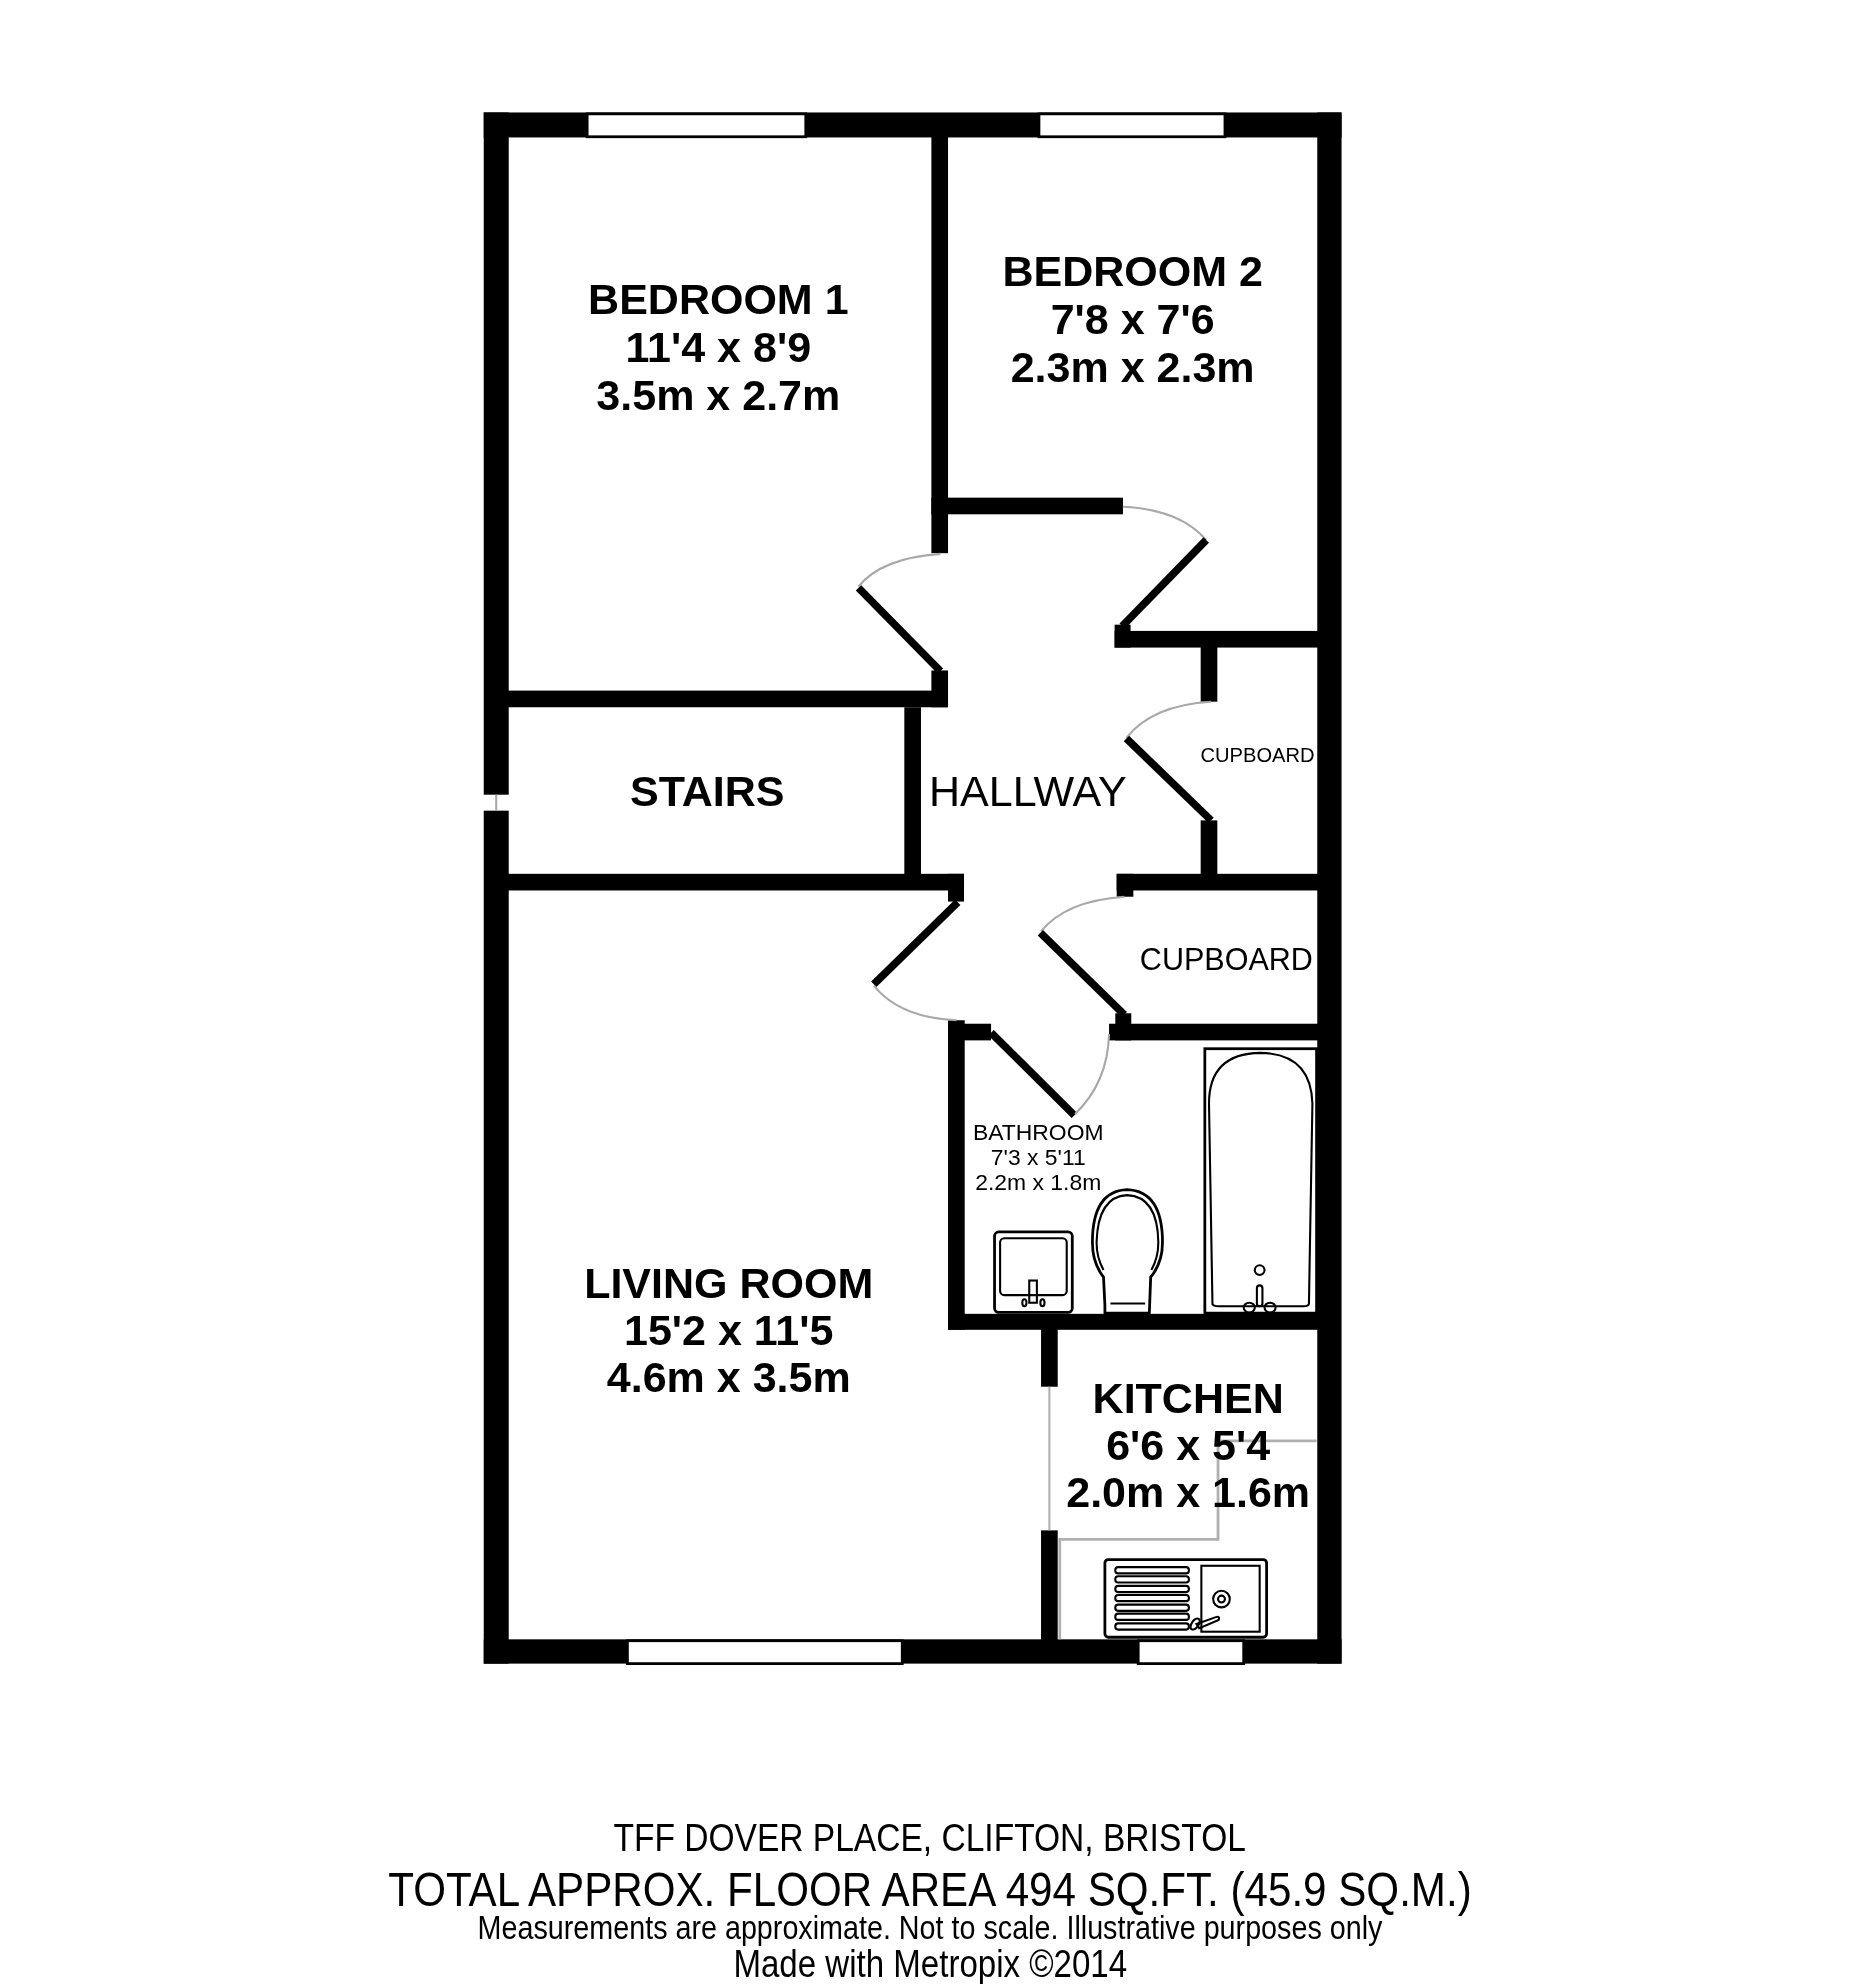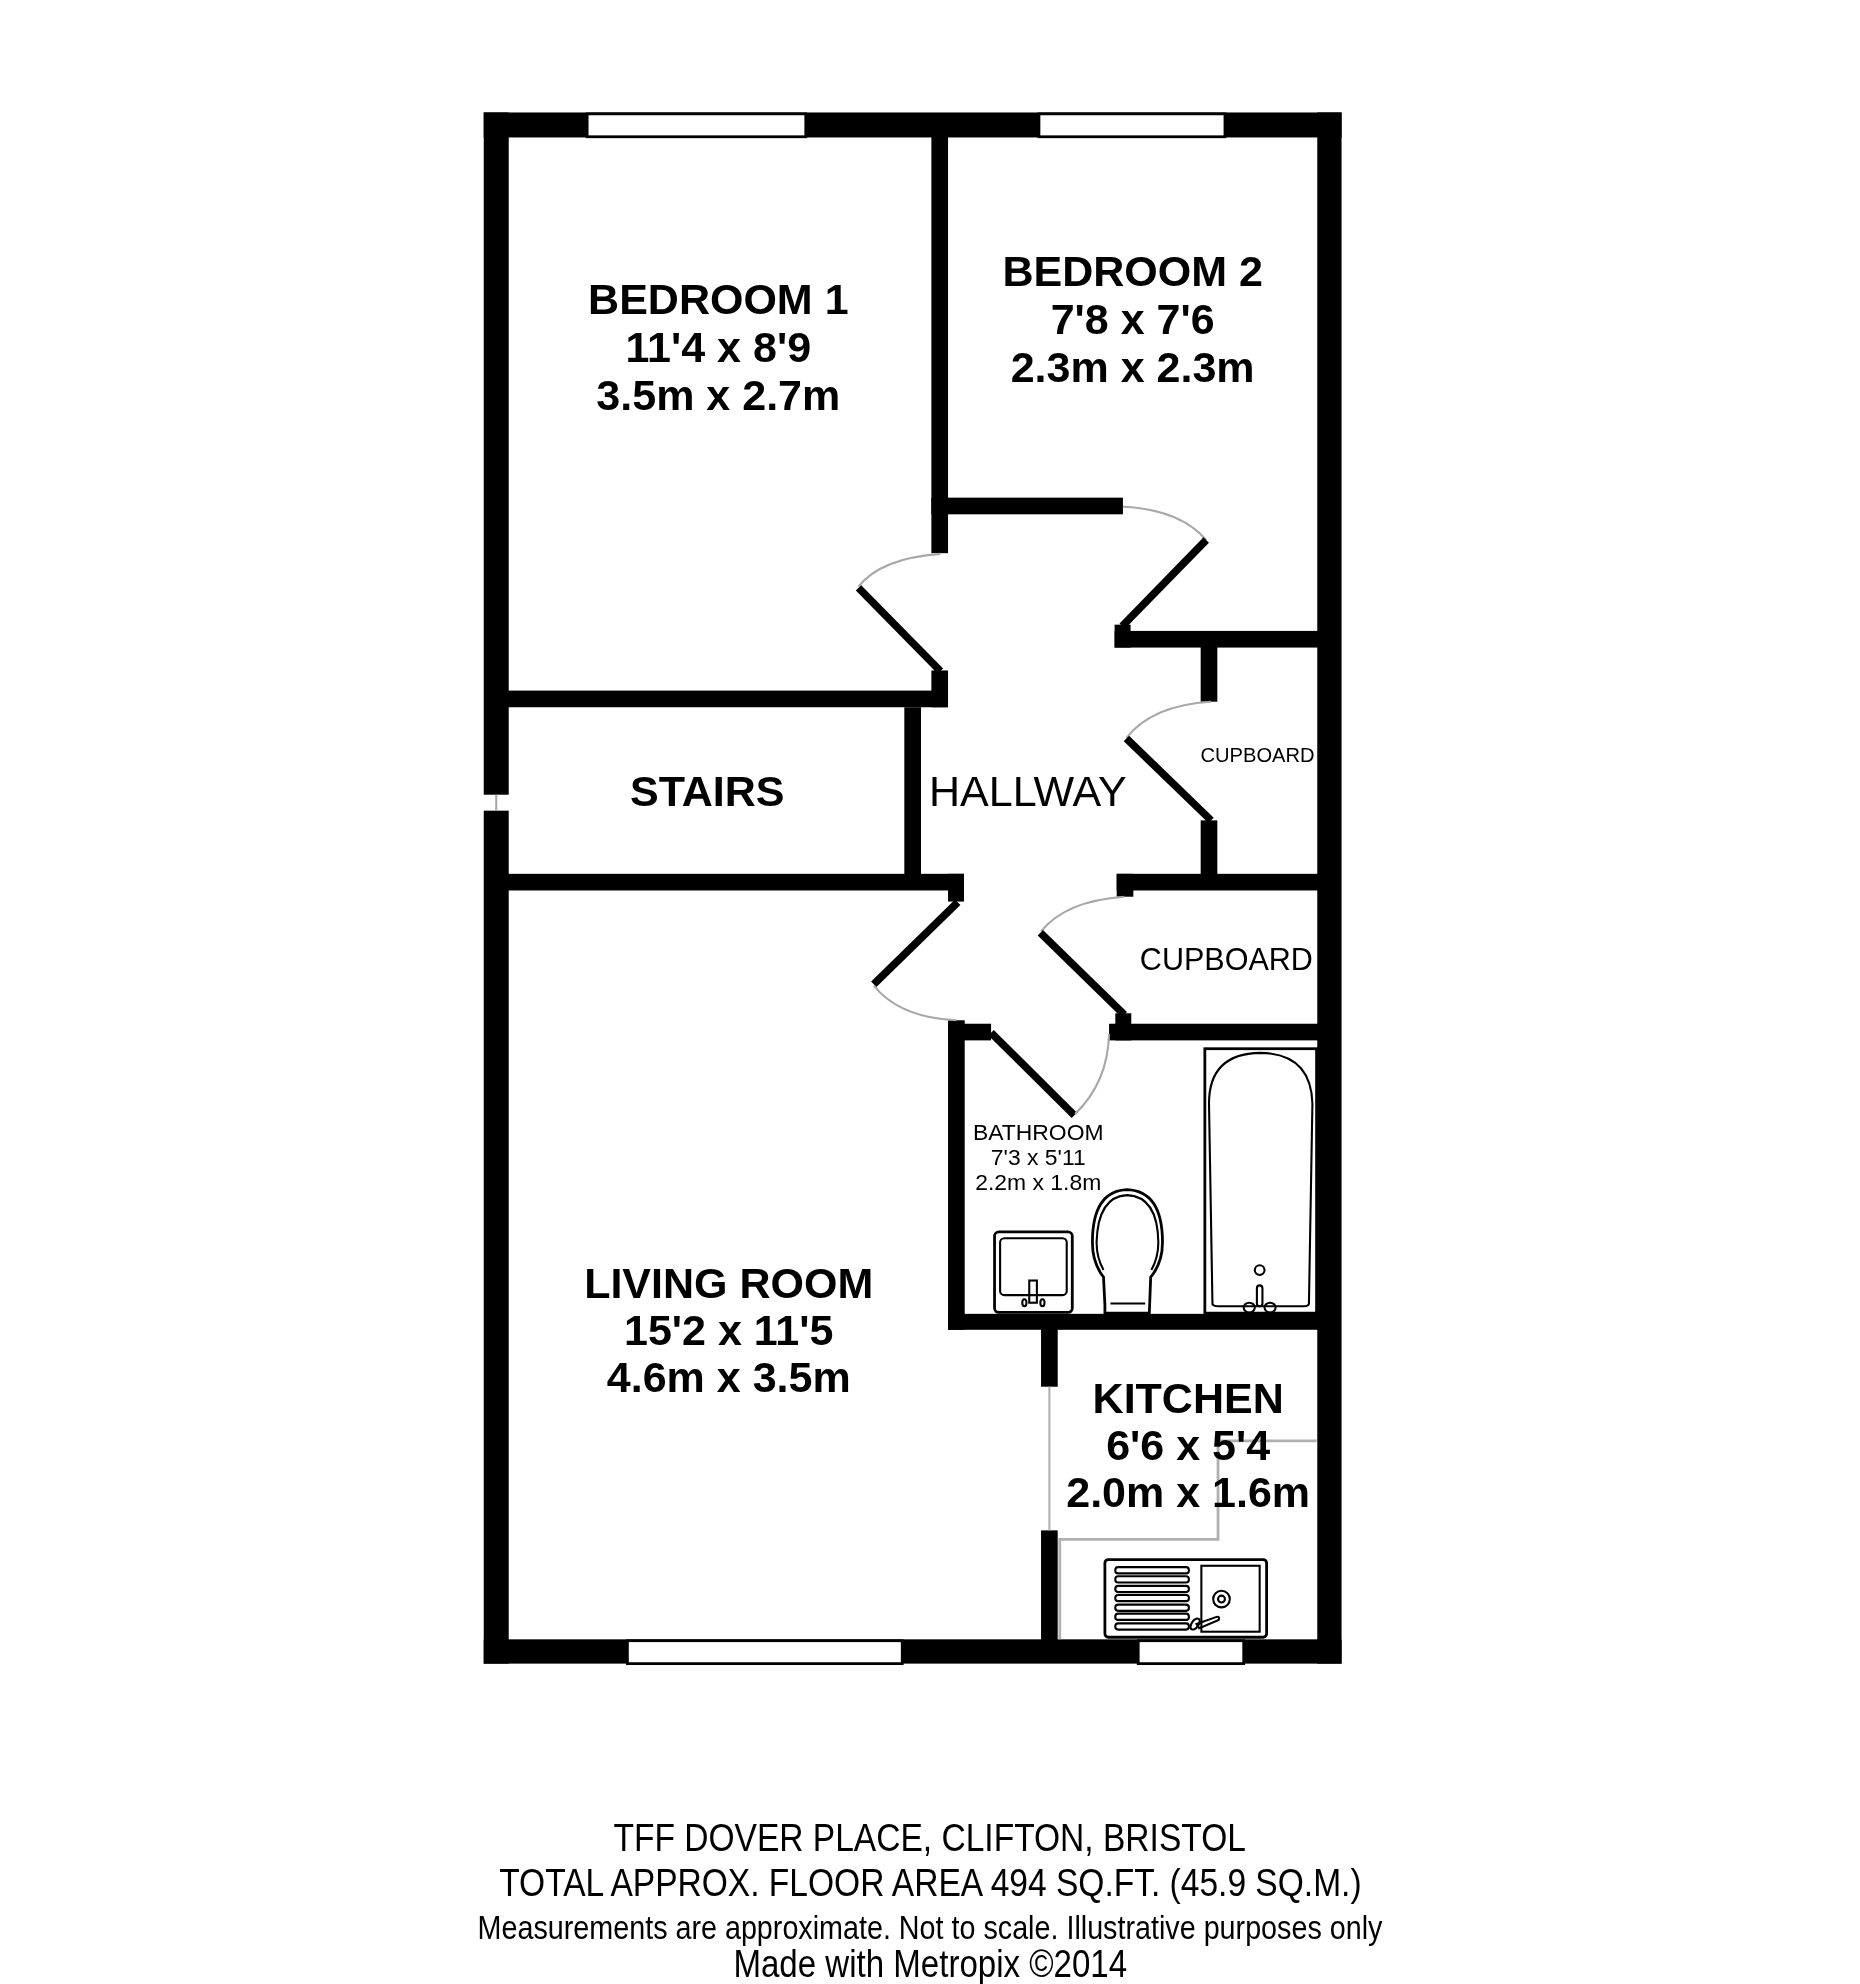--- a/index.html
+++ b/index.html
@@ -12,21 +12,21 @@
   .fixture { fill: #ffffff; stroke: #000000; stroke-width: 4; }
   .fixture-thin { fill: none; stroke: #000000; stroke-width: 3; }
   .worktop { fill: none; stroke: #b0b0b0; stroke-width: 4; }
   .label { font-family: "Liberation Sans", sans-serif; fill: #000000; text-anchor: middle; }
   .label-bold { font-weight: bold; }
   .footer { position: absolute; left: 0; width: 1860px; text-align: center;
             font-family: "Liberation Sans", sans-serif; color: #000; white-space: nowrap; }
   .footer span { display: inline-block; transform-origin: center; }
   .f1 { top: 1816px; font-size: 39px; }
   .f1 span { transform: scaleX(0.86); }
-  .f2 { top: 1861px; font-size: 39px; }
+  .f2 { top: 1861px; font-size: 49px; }
   .f2 span { transform: scaleX(0.86); }
   .f3 { top: 1909px; font-size: 33px; }
   .f3 span { transform: scaleX(0.87); }
   .f4 { top: 1943px; font-size: 38px; }
   .f4 span { transform: scaleX(0.87); }
 </style>
 </head>
 <body>
 
 <svg id="plan" width="1860" height="1985" viewBox="0 0 2680 2860" xmlns="http://www.w3.org/2000/svg">

